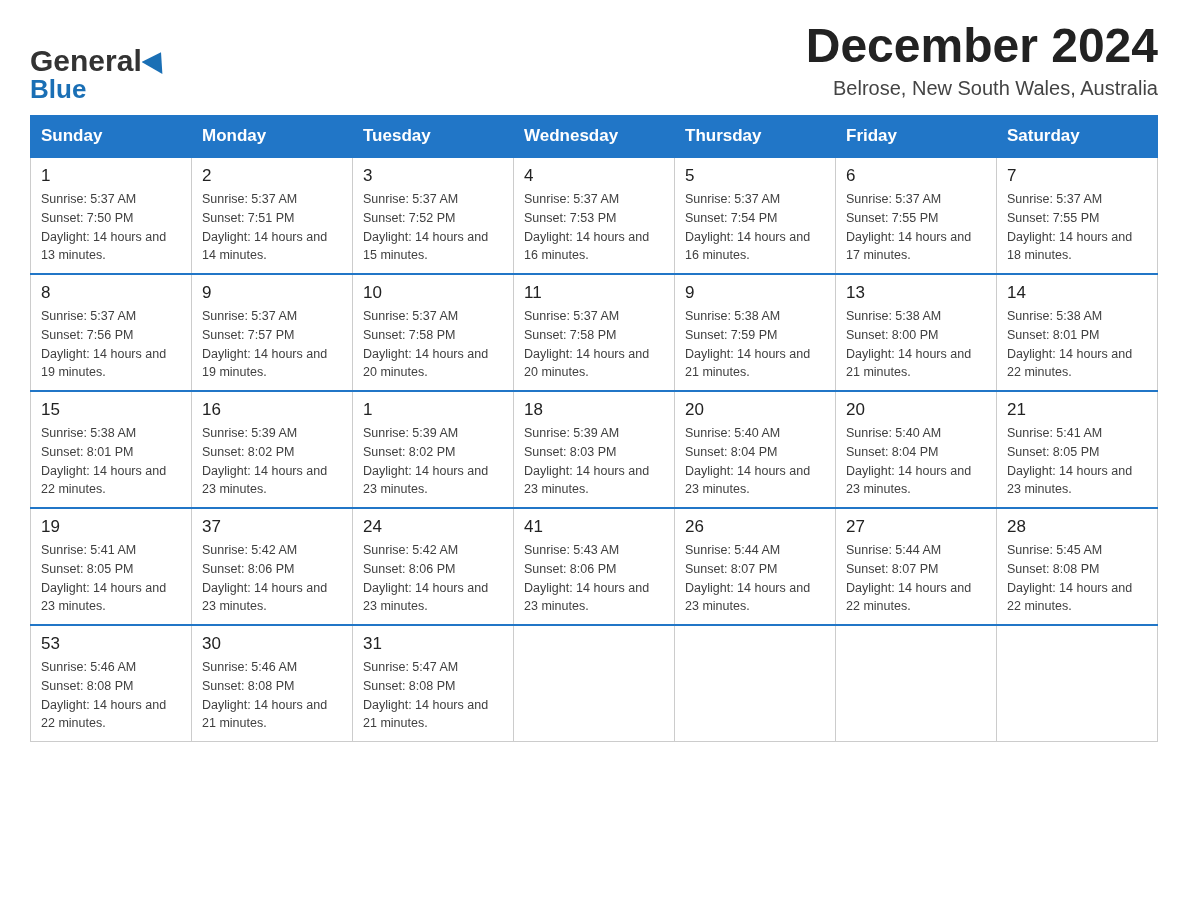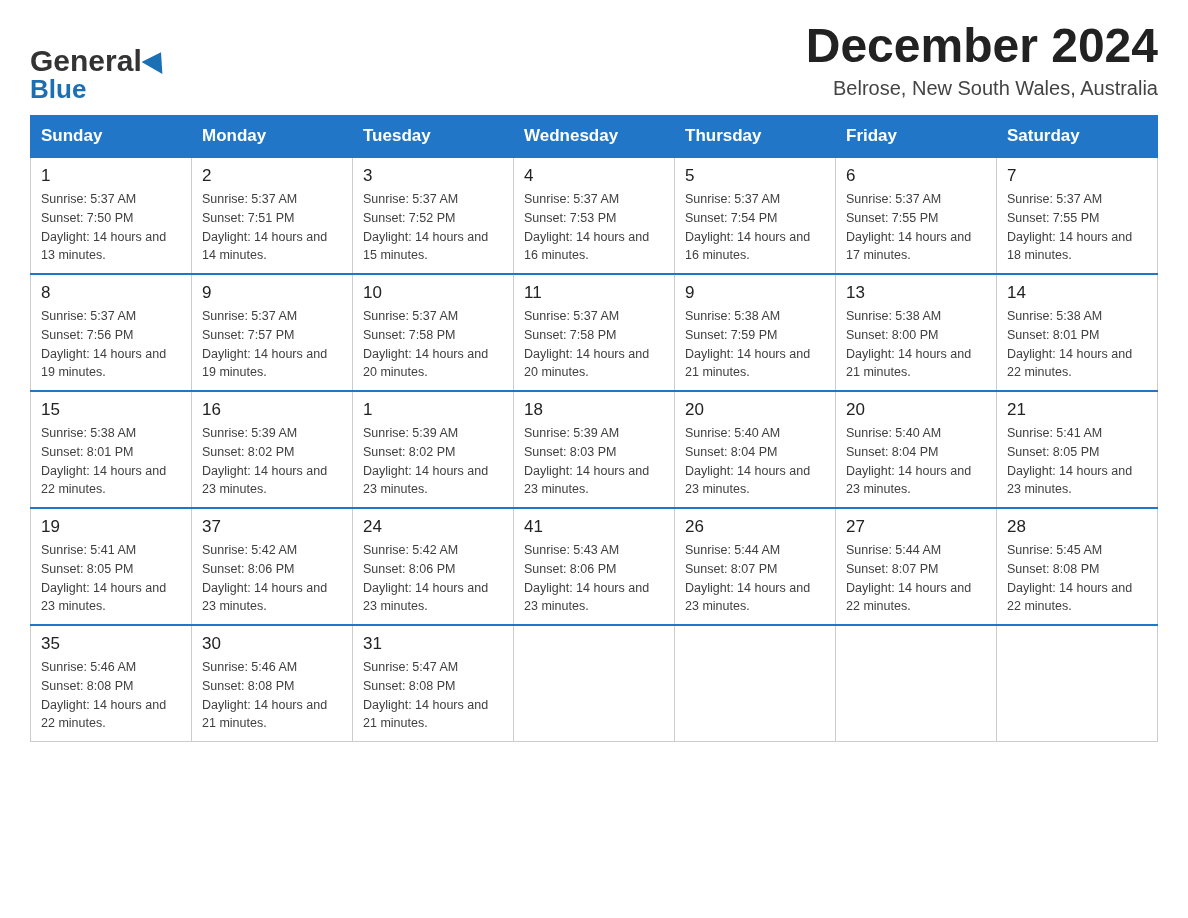--- a/index.html
+++ b/index.html
@@ -224,21 +224,21 @@
           <div class="day-number">27</div>
         <div class="day-info">Sunrise: 5:44 AM<br>Sunset: 8:07 PM<br>Daylight: 14 hours and 22 minutes.</div>
         </td>
         <td>
           <div class="day-number">28</div>
         <div class="day-info">Sunrise: 5:45 AM<br>Sunset: 8:08 PM<br>Daylight: 14 hours and 22 minutes.</div>
         </td>
       </tr>
       <tr>
         <td>
-          <div class="day-number">35</div>
+          <div class="day-number">53</div>
         <div class="day-info">Sunrise: 5:46 AM<br>Sunset: 8:08 PM<br>Daylight: 14 hours and 22 minutes.</div>
         </td>
         <td>
           <div class="day-number">30</div>
         <div class="day-info">Sunrise: 5:46 AM<br>Sunset: 8:08 PM<br>Daylight: 14 hours and 21 minutes.</div>
         </td>
         <td>
           <div class="day-number">31</div>
         <div class="day-info">Sunrise: 5:47 AM<br>Sunset: 8:08 PM<br>Daylight: 14 hours and 21 minutes.</div>
         </td>

